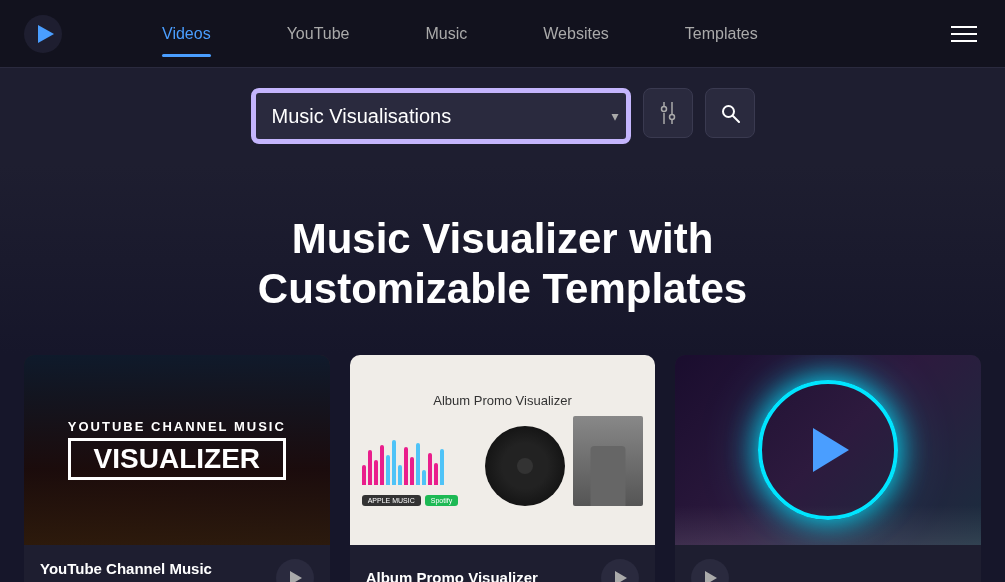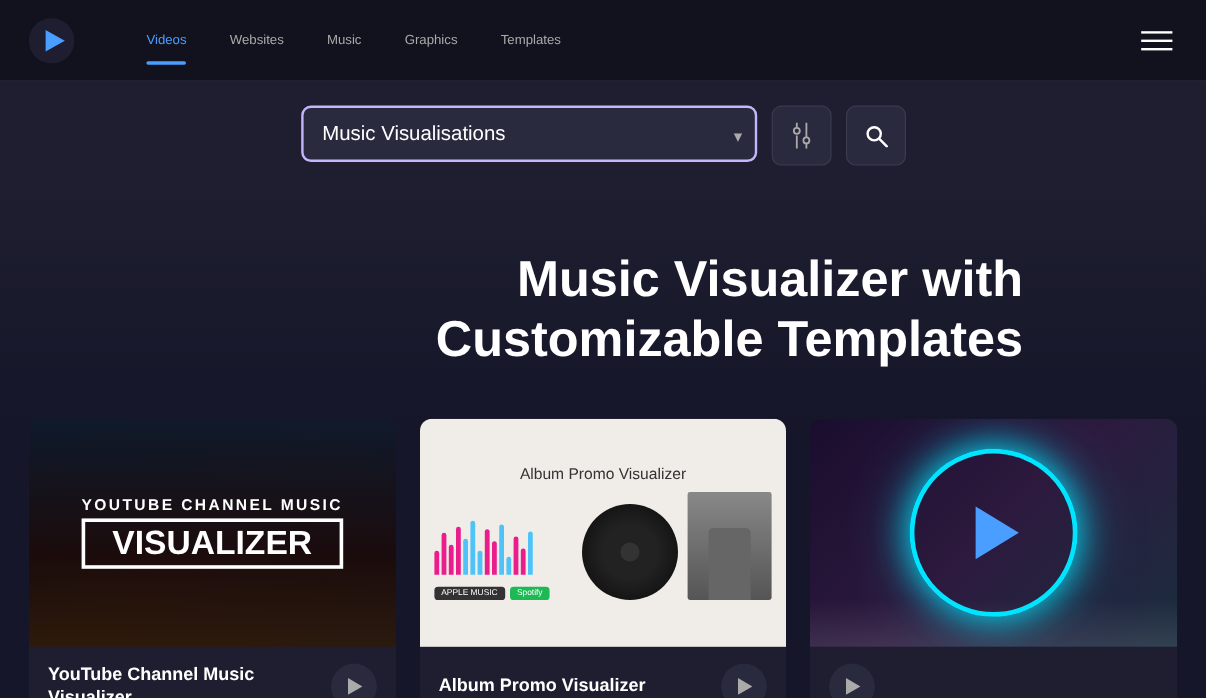--- a/index.html
+++ b/index.html
@@ -29,26 +29,27 @@
     .logo-icon {
       width: 38px;
       height: 38px;
     }
     nav {
       display: flex;
       gap: 36px;
       flex: 1;
     }
     .nav-item {
-      font-size: 11px;
+      font-size: 16px;
       color: #aaa;
       cursor: pointer;
       padding: 8px 0;
       text-decoration: none;
       position: relative;
+      margin-left: 40px;
     }
     .nav-item.active {
       color: #4a9eff;
     }
     .nav-item.active::after {
       content: '';
       position: absolute;
       bottom: -6px;
       left: 0;
       right: 0;
@@ -78,24 +79,24 @@
       justify-content: center;
       gap: 12px;
     }
     .search-select-wrapper {
       position: relative;
       width: 380px;
     }
     .search-select {
       width: 100%;
       background: #2a2a3e;
-      border: 2px solid #c4b5fd;
+      border: 5px solid #c4b5fd;
       border-radius: 8px;
       color: #fff;
-      font-size: 17px;
+      font-size: 20px;
       padding: 12px 40px 12px 16px;
       appearance: none;
       cursor: pointer;
     }
     .select-arrow {
       position: absolute;
       right: 12px;
       top: 50%;
       transform: translateY(-50%);
       color: #aaa;
@@ -112,21 +113,21 @@
       align-items: center;
       justify-content: center;
       cursor: pointer;
       color: #fff;
       font-size: 18px;
     }
 
     
     .hero {
       background: linear-gradient(180deg, #1e1e30 0%, #16162a 100%);
-      text-align: right;
+      text-align: center;
       padding: 50px 24px 40px;
     }
     .hero h1 {
       font-size: 42px;
       font-weight: 800;
       color: #fff;
       max-width: 700px;
       margin: 0 auto;
       line-height: 1.2;
     }
@@ -355,23 +356,23 @@
 <header>
   <div class="logo">
     <svg class="logo-icon" viewBox="0 0 38 38" fill="none" xmlns="http://www.w3.org/2000/svg">
       <circle cx="19" cy="19" r="19" fill="#1e1e30"></circle>
       <polygon points="14,10 30,19 14,28" fill="#4a9eff"></polygon>
     </svg>
   </div>
 
   <nav>
     <a class="nav-item active">Videos</a>
+    <a class="nav-item">YouTube</a>
+    <a class="nav-item">Music</a>
     <a class="nav-item">Websites</a>
-    <a class="nav-item">Music</a>
-    <a class="nav-item">Graphics</a>
     <a class="nav-item">Templates</a>
   </nav>
 
   <div class="hamburger">
     <span></span>
     <span></span>
     <span></span>
   </div>
 </header>
 

